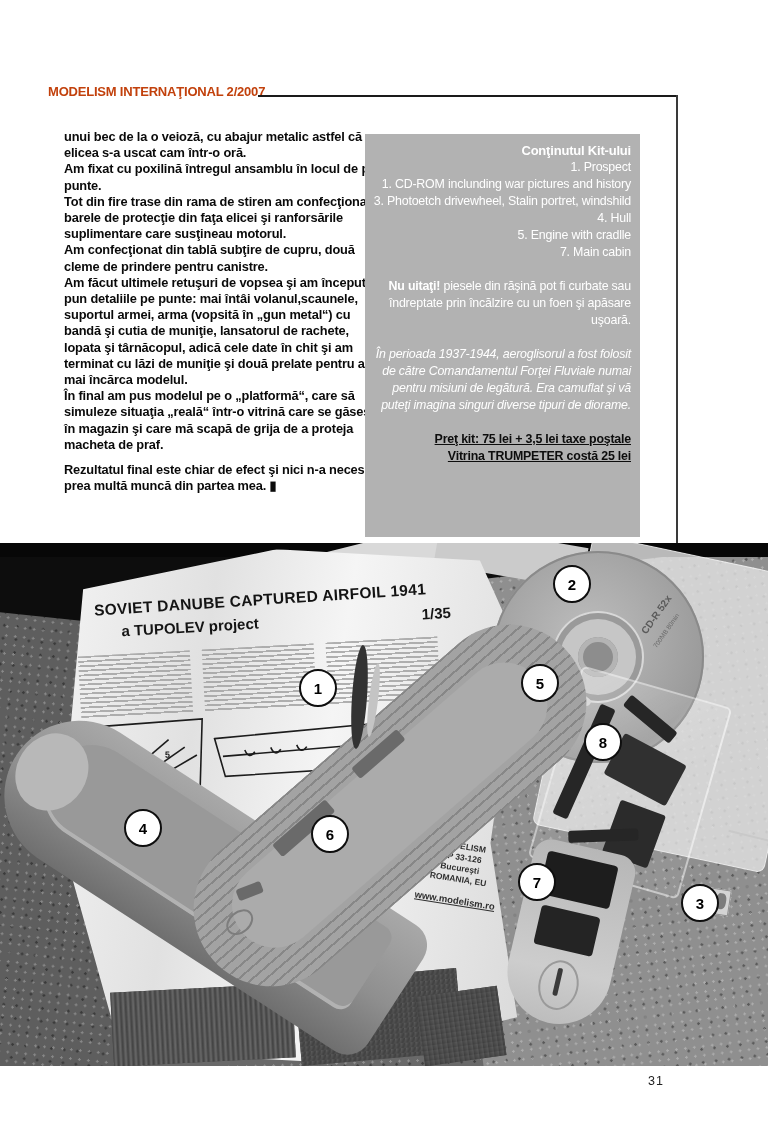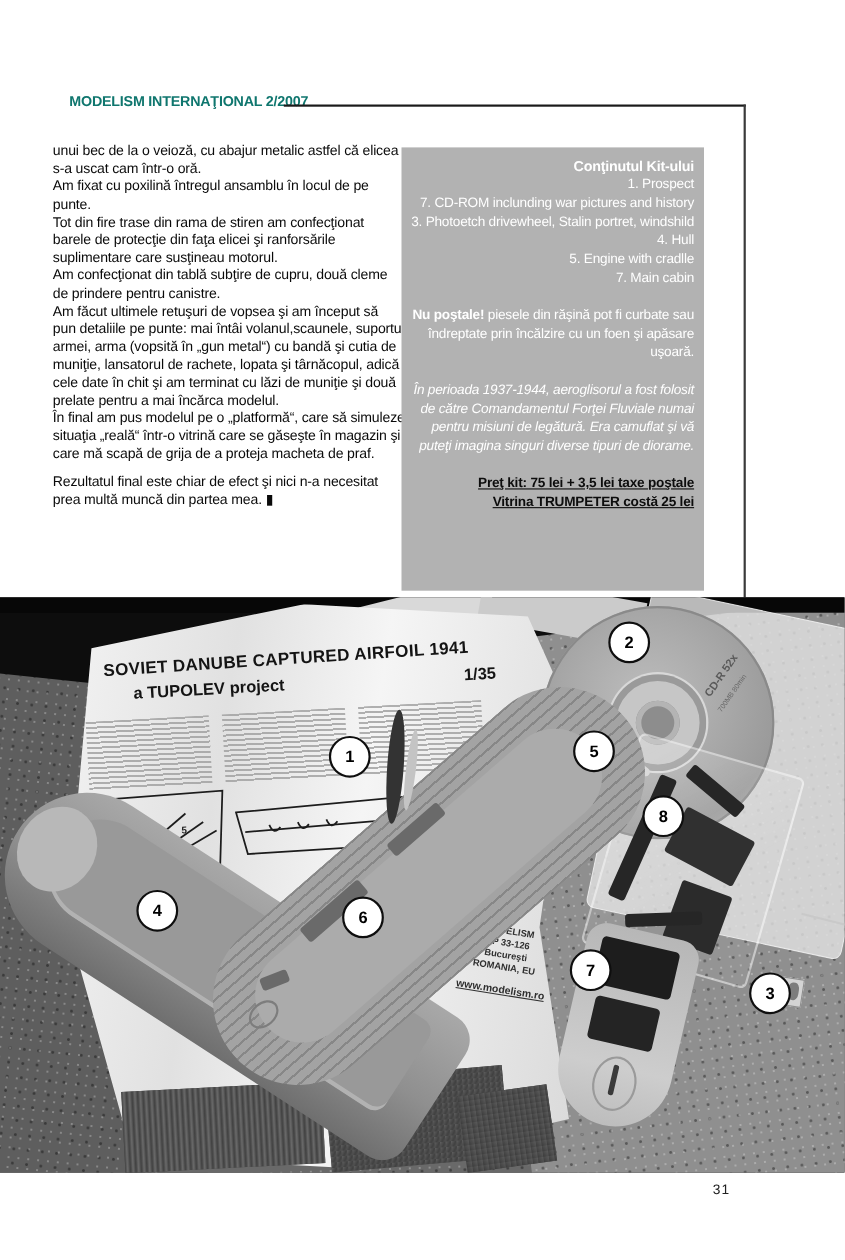--- a/index.html
+++ b/index.html
@@ -1,27 +1,27 @@
 <!DOCTYPE html>
 <html><head>
 <meta charset="utf-8">
 <style>
   html,body{margin:0;padding:0;background:#ffffff;}
   .page{position:relative;width:768px;height:1145px;background:#fff;overflow:hidden;
         font-family:"Liberation Sans",sans-serif;color:#111;}
 
   
   .mag-header{position:absolute;left:48px;top:84px;font-size:13px;font-weight:700;
-              letter-spacing:-0.2px;color:#0f766e;margin-left:15px;}
+              letter-spacing:-0.2px;color:#c2410c;}
   .rule-h{position:absolute;left:258px;top:95px;width:420px;height:2px;background:#1a1a1a;}
   .rule-v{position:absolute;left:676px;top:95px;width:2px;height:448px;background:#3a3a3a;}
 
   
-  .article{position:absolute;left:48px;top:129px;width:320px;font-size:12.8px;
-           line-height:16.2px;letter-spacing:-0.15px;color:#0a0a0a;}
+  .article{position:absolute;left:64px;top:129px;width:320px;font-size:12.8px;
+           line-height:16.2px;letter-spacing:-0.15px;color:#0a0a0a;font-weight:bold;}
   .article p{margin:0;}
   .article p:last-child{margin-top:9px;}
 
   
   .kitbox{position:absolute;left:365px;top:134px;width:275px;height:403px;background:#b2b2b2;
           color:#fff;font-size:12.4px;line-height:17px;letter-spacing:-0.2px;
           text-align:right;box-sizing:border-box;padding:8px 9px 6px 8px;}
   .kit-title{font-weight:700;font-size:13px;}
   .kit-item{white-space:normal;}
   .kit-note{margin-top:17px;}
@@ -187,28 +187,28 @@
       <p class="para">Am confecţionat din tablă subţire de cupru, două cleme de prindere pentru canistre.</p>
       <p class="para">Am făcut ultimele retuşuri de vopsea şi am început să pun detaliile pe punte: mai întâi volanul,scaunele, suportul armei, arma (vopsită în „gun metal“) cu bandă şi cutia de muniţie, lansatorul de rachete, lopata şi târnăcopul, adică cele date în chit şi am terminat cu lăzi de muniţie şi două prelate pentru a mai încărca modelul.</p>
       <p class="para">În final am pus modelul pe o „platformă“, care să simuleze situaţia „reală“ într-o vitrină care se găseşte în magazin şi care mă scapă de grija de a proteja macheta de praf.</p>
       <p class="para">Rezultatul final este chiar de efect şi nici n-a necesitat prea multă muncă din partea mea. ▮</p>
     </div>
 
   <div class="kitbox">
     <div class="kit-title">Conţinutul Kit-ului</div>
     <div>
         <div class="kit-item">1. Prospect</div>
-        <div class="kit-item">7. CD-ROM inclunding war pictures and history</div>
+        <div class="kit-item">1. CD-ROM inclunding war pictures and history</div>
         <div class="kit-item">3. Photoetch drivewheel, Stalin portret, windshild</div>
         <div class="kit-item">4. Hull</div>
         <div class="kit-item">5. Engine with cradlle</div>
         <div class="kit-item">7. Main cabin</div>
       </div>
     <div class="kit-note">
-      <b>Nu poştale!</b><span> piesele din răşină pot fi curbate sau îndreptate prin încălzire cu un foen şi apăsare uşoară.</span>
+      <b>Nu uitaţi!</b><span> piesele din răşină pot fi curbate sau îndreptate prin încălzire cu un foen şi apăsare uşoară.</span>
     </div>
     <div class="kit-hist">În perioada 1937-1944, aeroglisorul a fost folosit de către Comandamentul Forţei Fluviale numai pentru misiuni de legătură. Era camuflat şi vă puteţi imagina singuri diverse tipuri de diorame.</div>
     <div class="kit-price">
       <div>Preţ kit: 75 lei + 3,5 lei taxe poştale</div>
       <div>Vitrina TRUMPETER costă 25 lei</div>
     </div>
   </div>
 
   <div class="photo">
     <div class="foam foam-left"></div>

